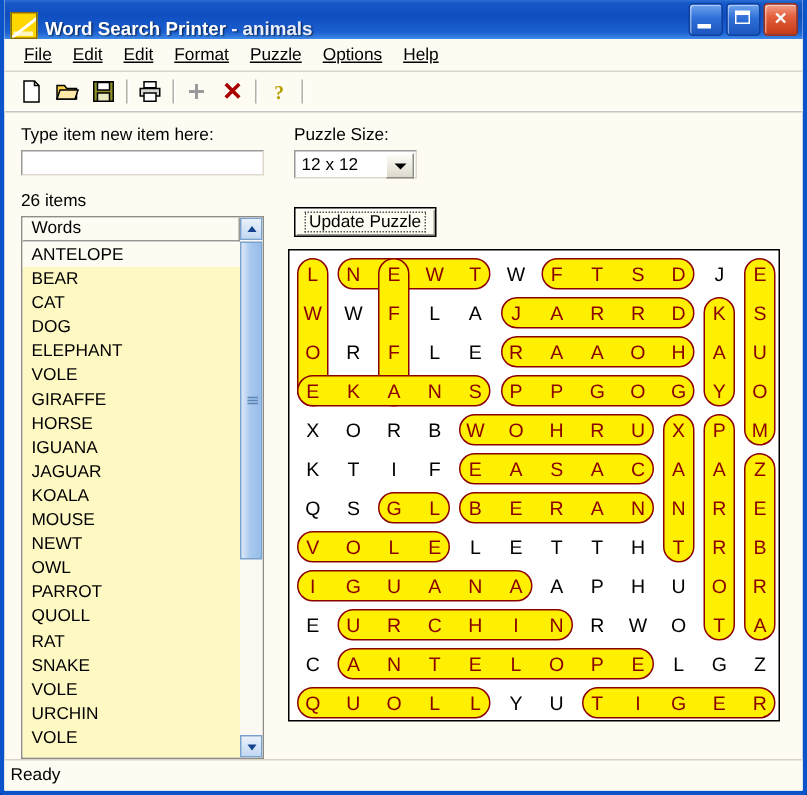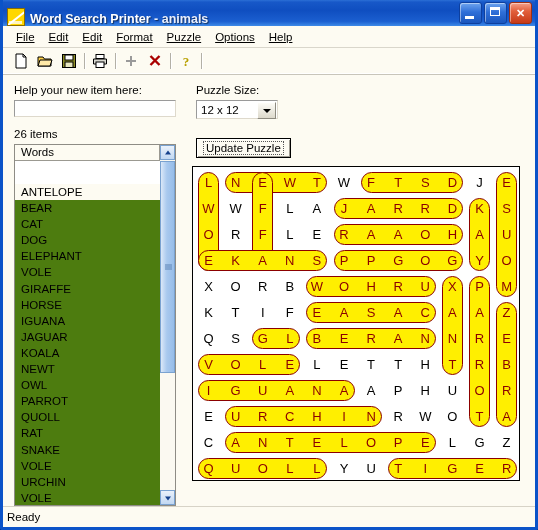--- a/index.html
+++ b/index.html
@@ -92,21 +92,21 @@
     border:1px solid #8e8c85;
     overflow:hidden;
   }
   #list-header{
     height:16px;box-sizing:border-box;
     background:#fdfbf2;border-bottom:1px solid #9b9991;
     border-right:1px solid #9b9991;
     font-size:11.5px;padding:1px 0 0 6px;color:#000;
     width:145px;
   }
-  #list-body{position:absolute;left:0;top:17px;right:15px;bottom:0;background:#4d7c0f;overflow:hidden;margin-top:22px;}
+  #list-body{position:absolute;left:0;top:17px;right:15px;bottom:0;background:#fef9c3;overflow:hidden;}
   .litem{
     font-size:11.5px;color:#000;padding:0 0 0 6px;height:16.1px;line-height:16.1px;
     white-space:nowrap;cursor:default;
   }
   .litem.sel{background:#fdfbf2;}
   
   #vscroll{position:absolute;right:0;top:0;width:15px;bottom:0;background:#fdfbf2;}
   .sbtn{
     width:15px;height:15px;box-sizing:border-box;
     background:linear-gradient(180deg,#eaf1fb,#c2d8f2);
@@ -252,38 +252,39 @@
       <svg width="16" height="16" viewBox="0 0 16 16">
           <text x="8" y="13" font-size="13" font-family="Liberation Serif, serif" font-weight="bold" fill="#b8a000" text-anchor="middle">?</text>
         </svg>
     </div>
     <div class="tsep"></div>
   </div>
 
   <div id="content">
 
     <div id="left">
-      <div class="lbl" id="new-item-label">Help your new item here:</div>
+      <div class="lbl" id="new-item-label">Type item new item here:</div>
       <input id="new-item-input" type="text" placeholder="" style="">
       <div class="lbl" id="count-label">26 items</div>
 
       <div id="listbox">
         <div id="list-header">Words</div>
         <div id="list-body">
             <div class="litem sel">ANTELOPE</div>
             <div class="litem">BEAR</div>
             <div class="litem">CAT</div>
             <div class="litem">DOG</div>
             <div class="litem">ELEPHANT</div>
             <div class="litem">VOLE</div>
             <div class="litem">GIRAFFE</div>
             <div class="litem">HORSE</div>
             <div class="litem">IGUANA</div>
             <div class="litem">JAGUAR</div>
             <div class="litem">KOALA</div>
+            <div class="litem">MOUSE</div>
             <div class="litem">NEWT</div>
             <div class="litem">OWL</div>
             <div class="litem">PARROT</div>
             <div class="litem">QUOLL</div>
             <div class="litem">RAT</div>
             <div class="litem">SNAKE</div>
             <div class="litem">VOLE</div>
             <div class="litem">URCHIN</div>
             <div class="litem">VOLE</div>
           </div>

